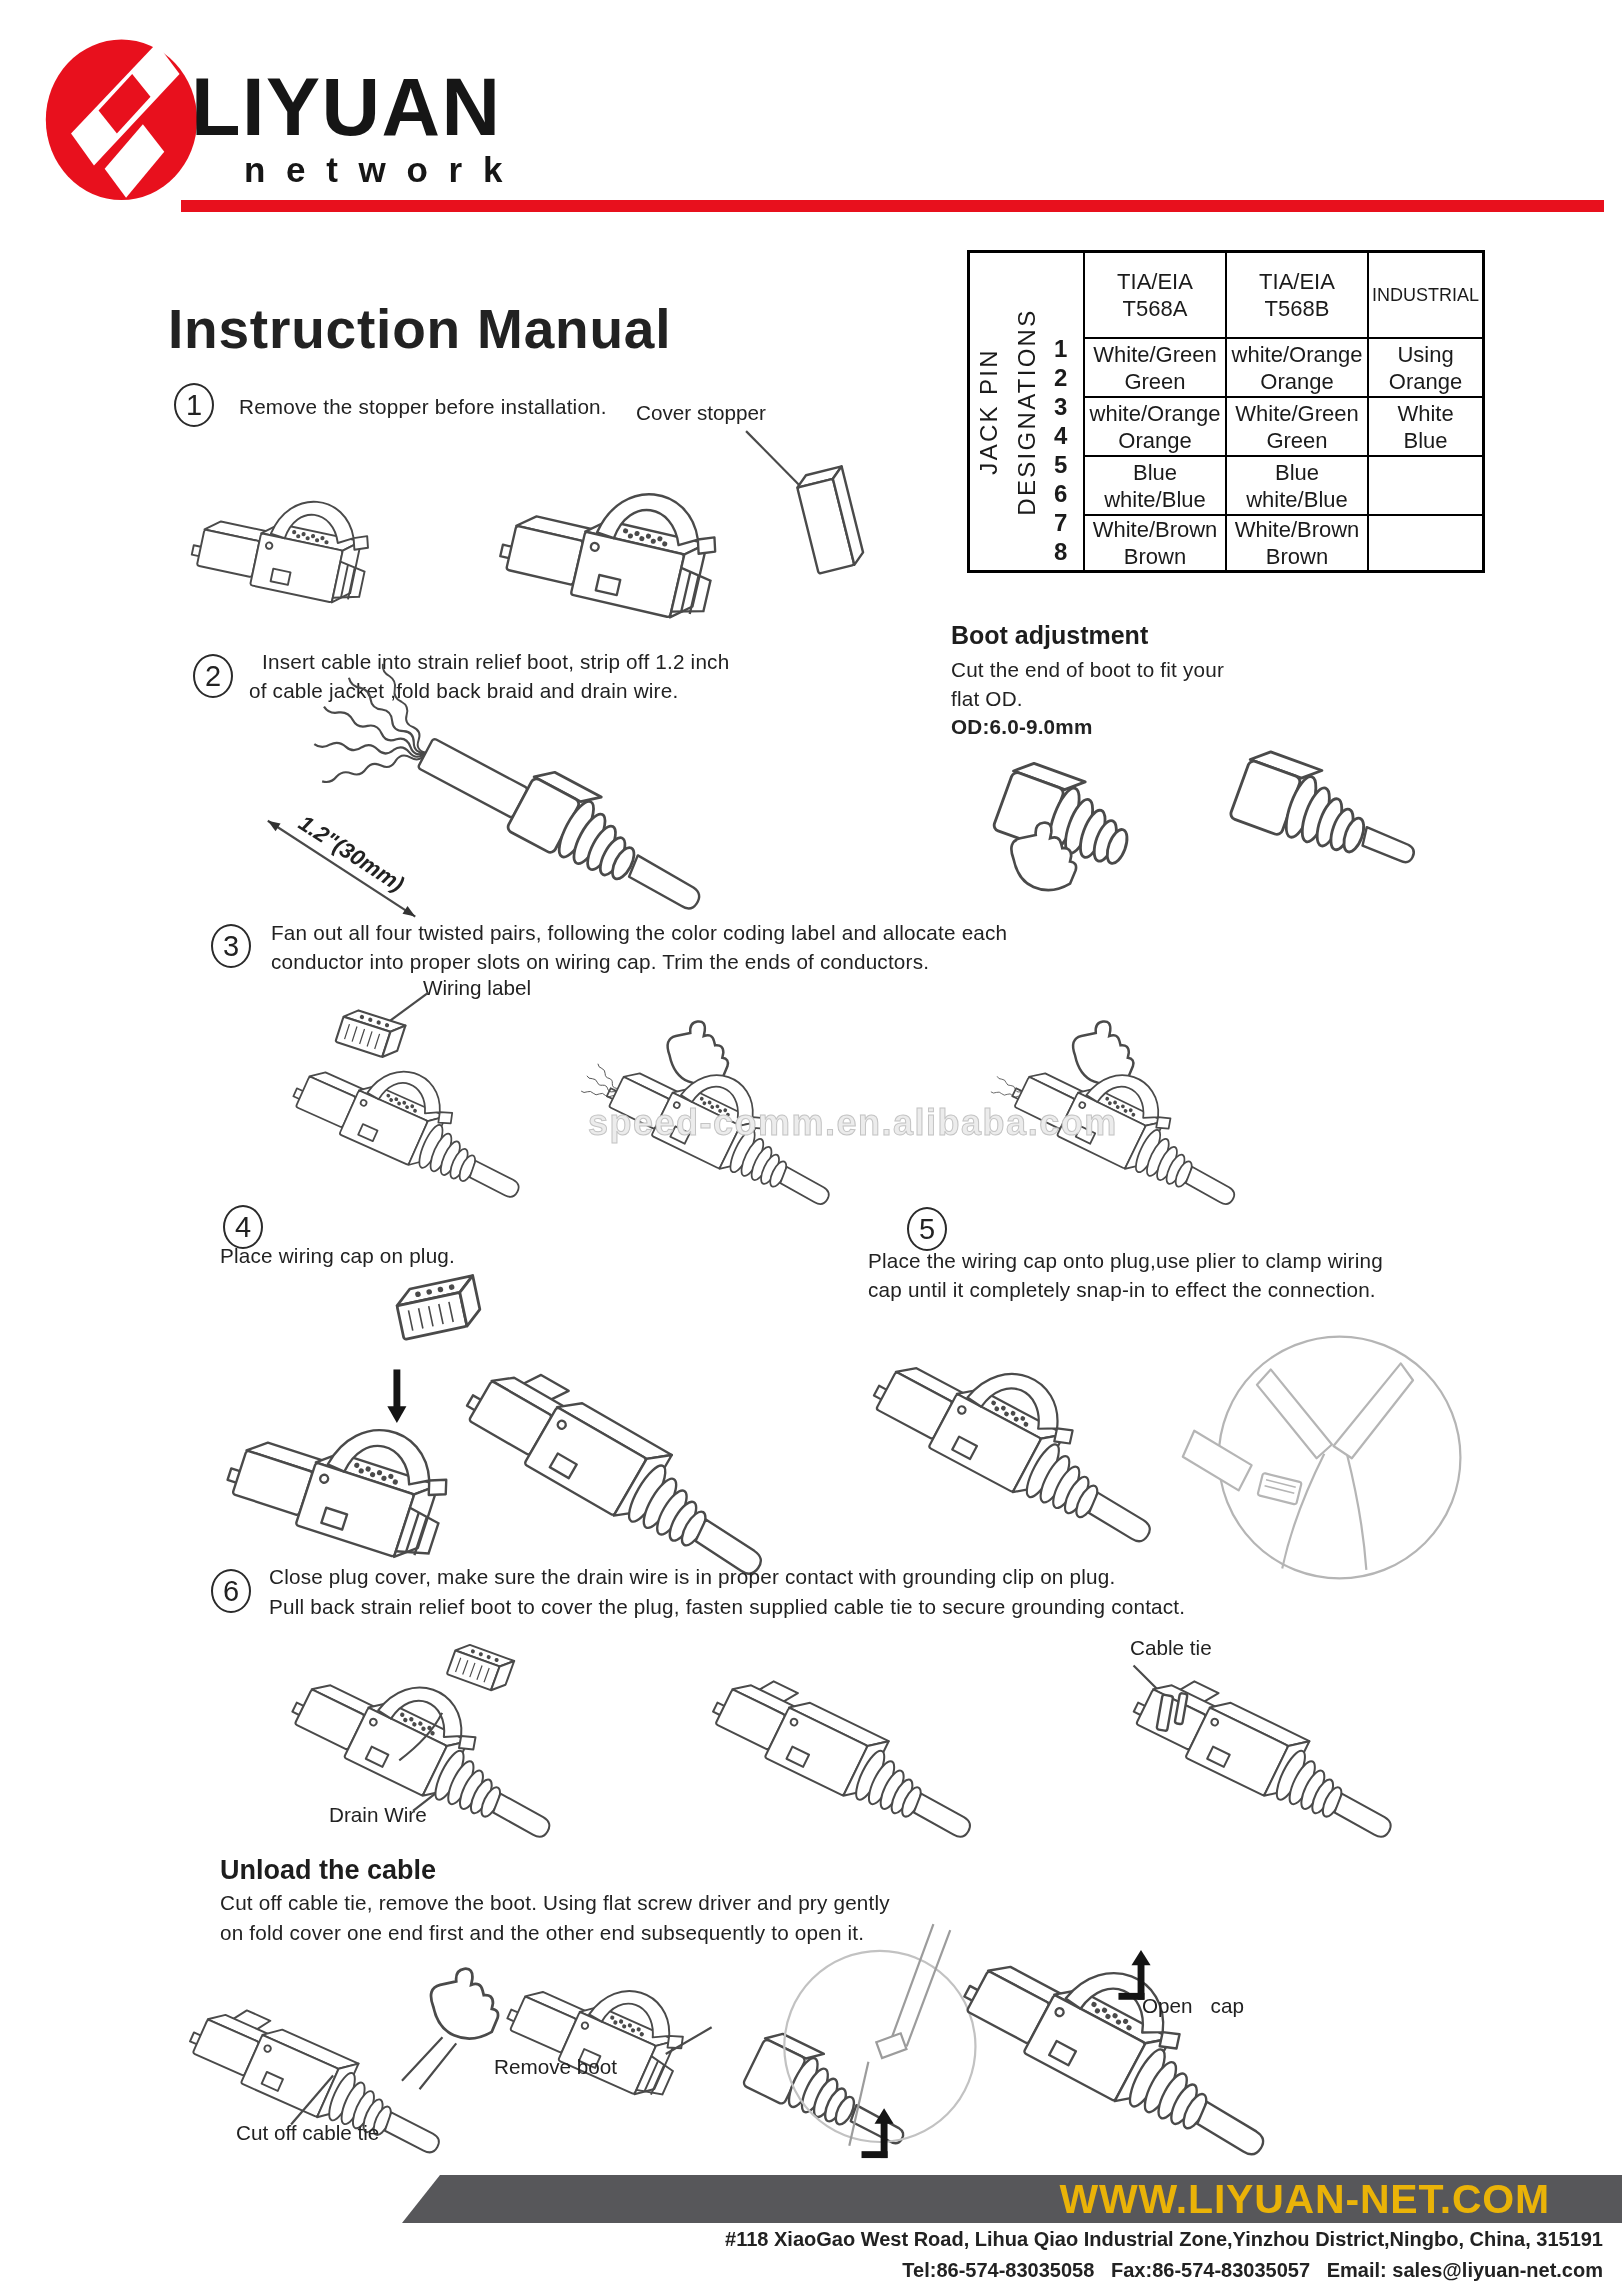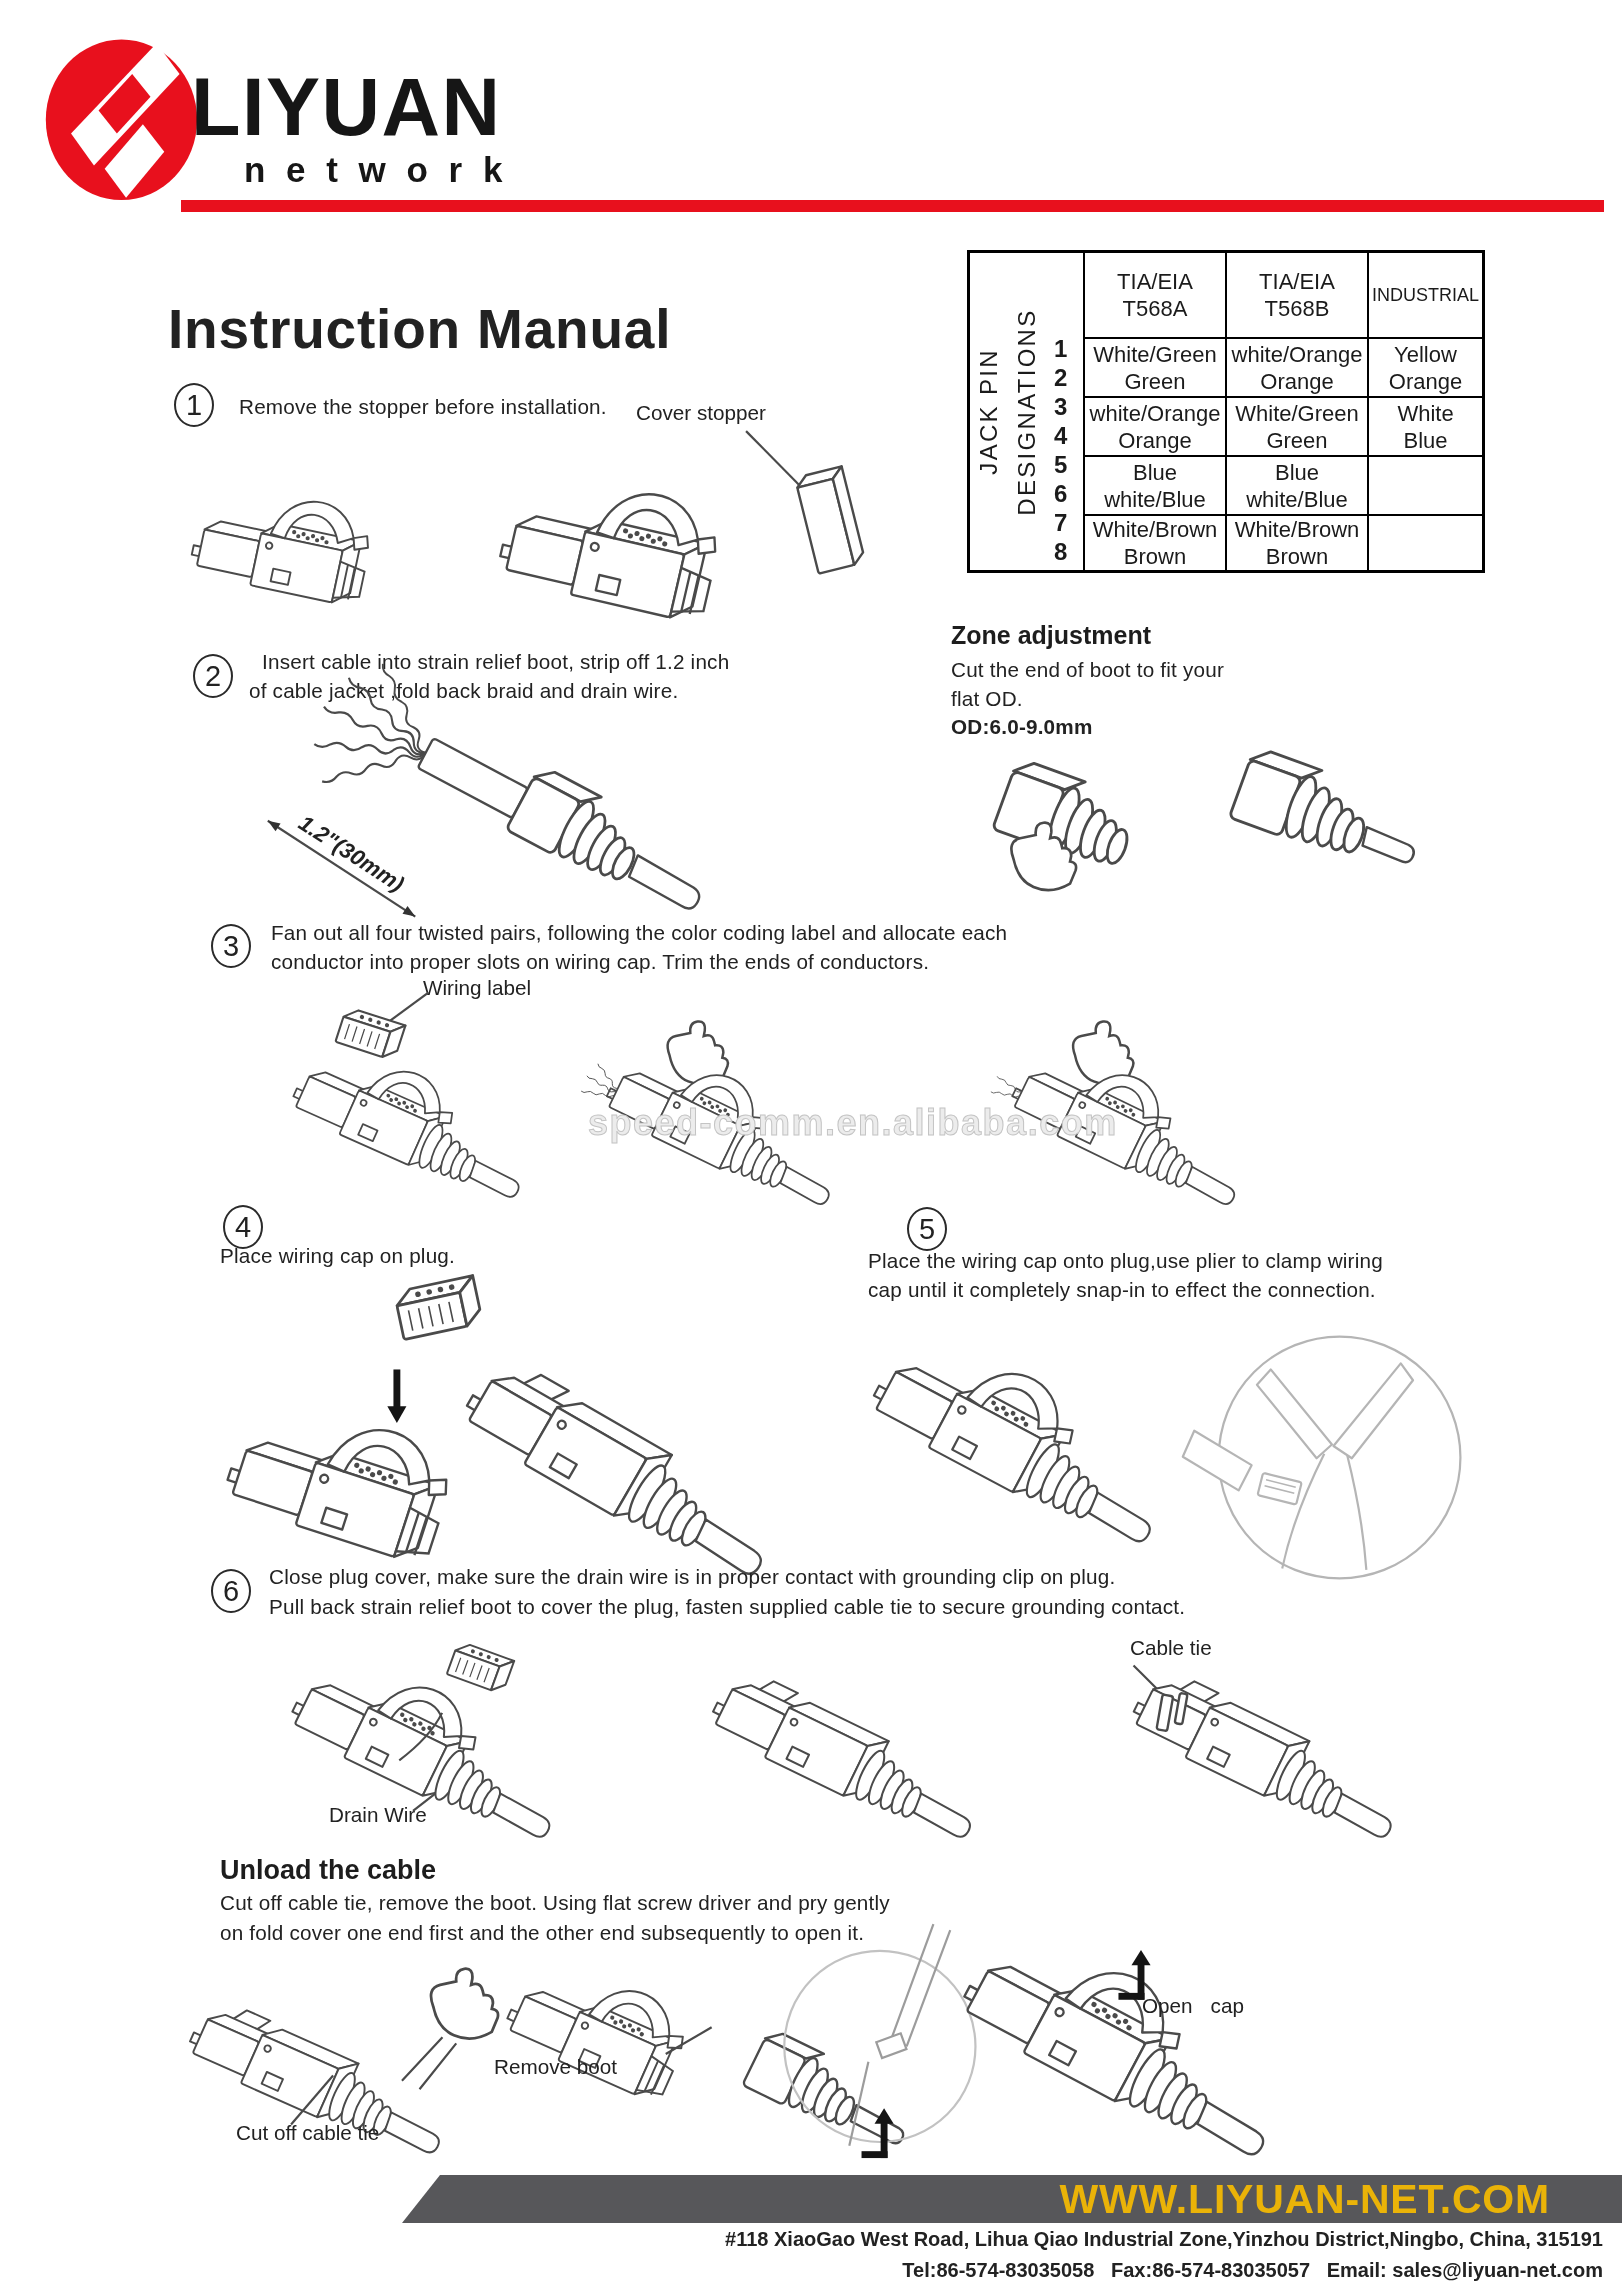--- a/index.html
+++ b/index.html
@@ -192,21 +192,21 @@
 
   <div class="pt-cell rb" style="grid-column:2;grid-row:2">
     <span>White/Green</span>
       <span>Green</span>
   </div>
   <div class="pt-cell rb" style="grid-column:3;grid-row:2">
     <span>white/Orange</span>
       <span>Orange</span>
   </div>
   <div class="pt-cell rb" style="grid-column:4;grid-row:2">
-    <span>Yellow</span>
+    <span>Using</span>
       <span>Orange</span>
   </div>
 
   <div class="pt-cell rb" style="grid-column:2;grid-row:3">
     <span>white/Orange</span>
       <span>Orange</span>
   </div>
   <div class="pt-cell rb" style="grid-column:3;grid-row:3">
     <span>White/Green</span>
       <span>Green</span>
@@ -284,21 +284,21 @@
     <path class="ln" d="M112 -8 L168 -6 Q178 -5 177 5 Q176 14 166 13 L114 12 Z"></path>
   </g>
   <g transform="translate(70,158) rotate(33)">
     <line class="leader" x1="0" y1="0" x2="230" y2="0"></line>
     <path d="M0 0 l16 -6 v12 Z" fill="#333" stroke="none"></path>
     <path d="M230 0 l-16 -6 v12 Z" fill="#333" stroke="none"></path>
     <text x="115" y="-14" text-anchor="middle" font-size="29" font-weight="bold" font-style="italic" fill="#222">1.2"(30mm)</text>
   </g>
 </svg>
 
-<div class="bold-head" style="left:951px;top:621px">Zone adjustment</div>
+<div class="bold-head" style="left:951px;top:621px">Boot adjustment</div>
 <div class="step-text" style="left:951px;top:655px">Cut the end of boot to fit your</div>
 <div class="step-text" style="left:951px;top:684px">flat OD.</div>
 <div class="step-text" style="left:951px;top:712px;font-weight:bold">OD:6.0-9.0mm</div>
 
 <svg class="fig" style="left:949px;top:735px" width="551" height="168" viewBox="0 0 720 220">
   <g>
       <use href="#g-bootpc" transform="translate(70,85) rotate(20) scale(1.55)"></use>
     </g>
   <use href="#g-hand" transform="translate(78,128) scale(1.45)"></use>
   <g transform="translate(380,70) rotate(20) scale(1.55)">

